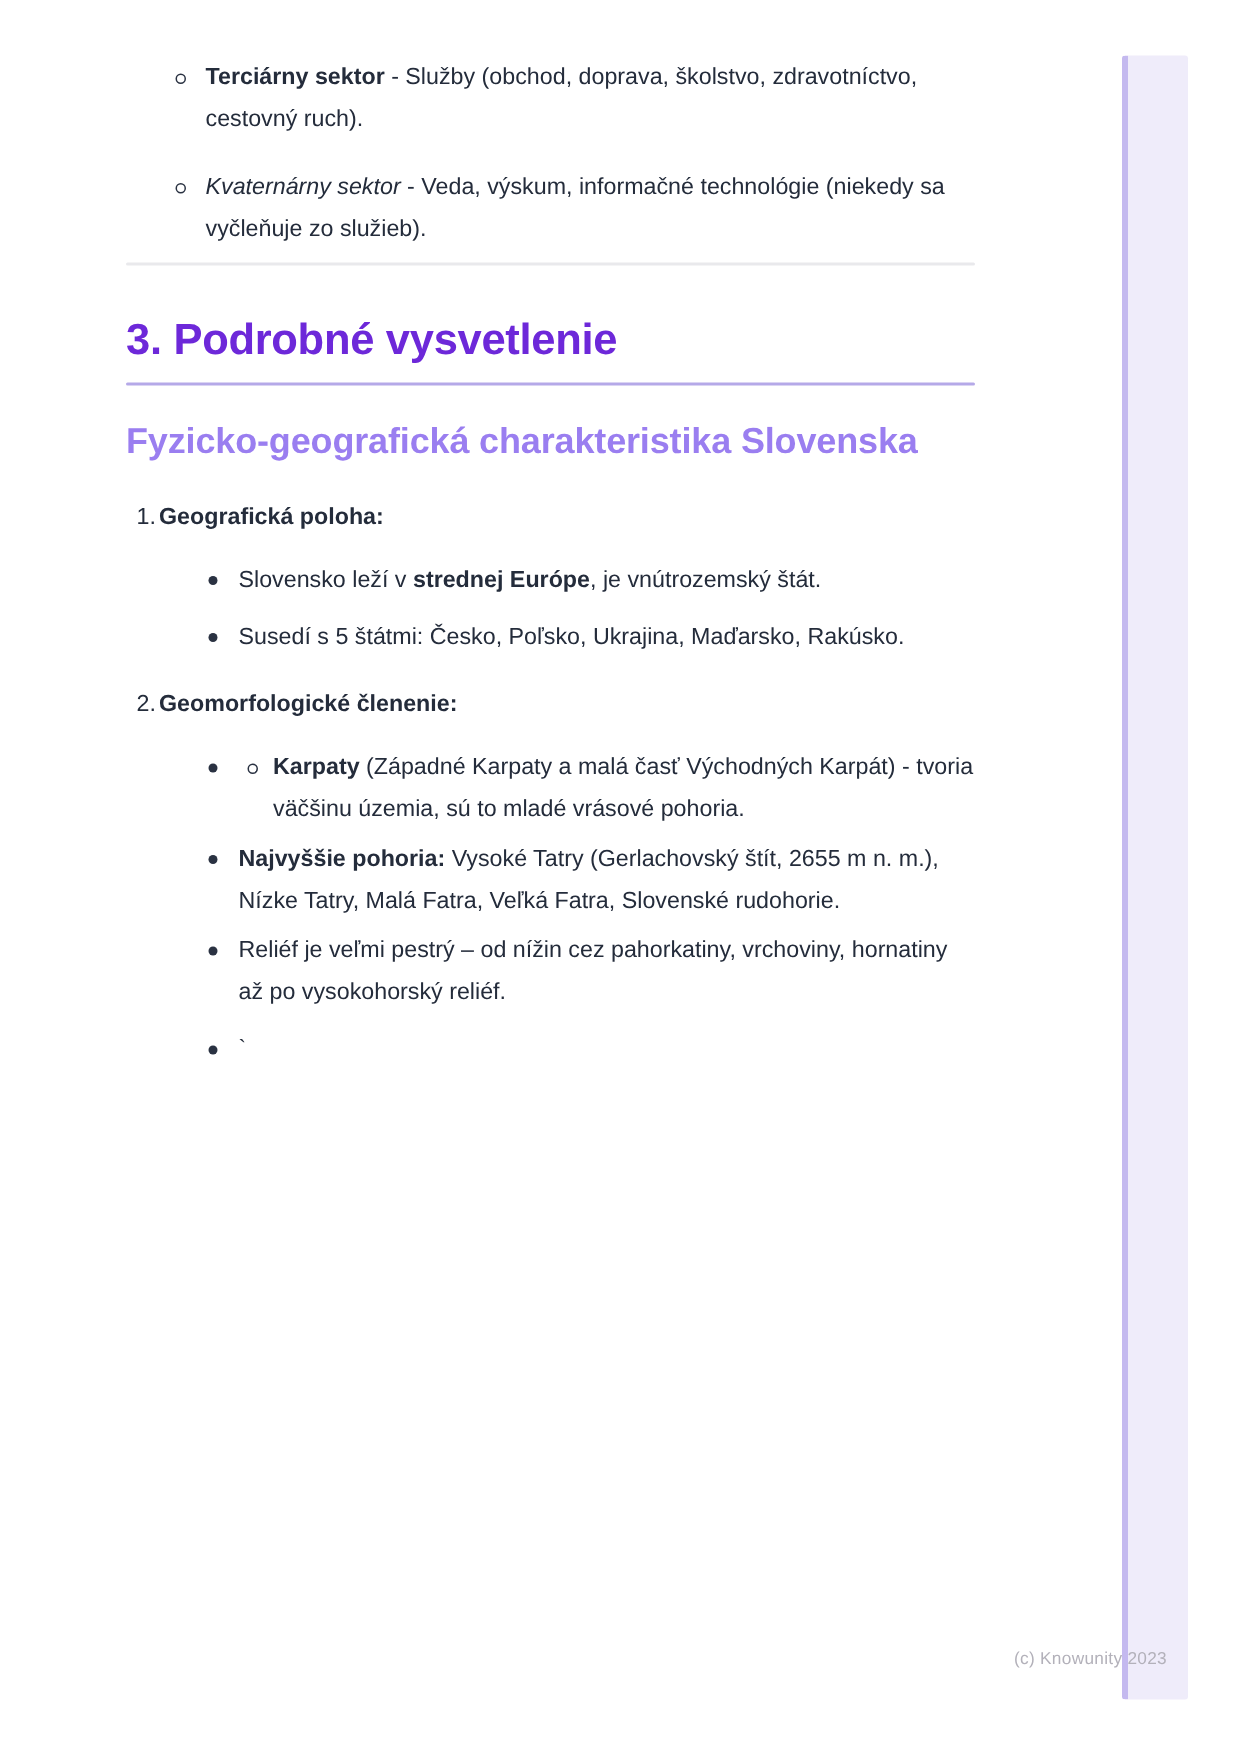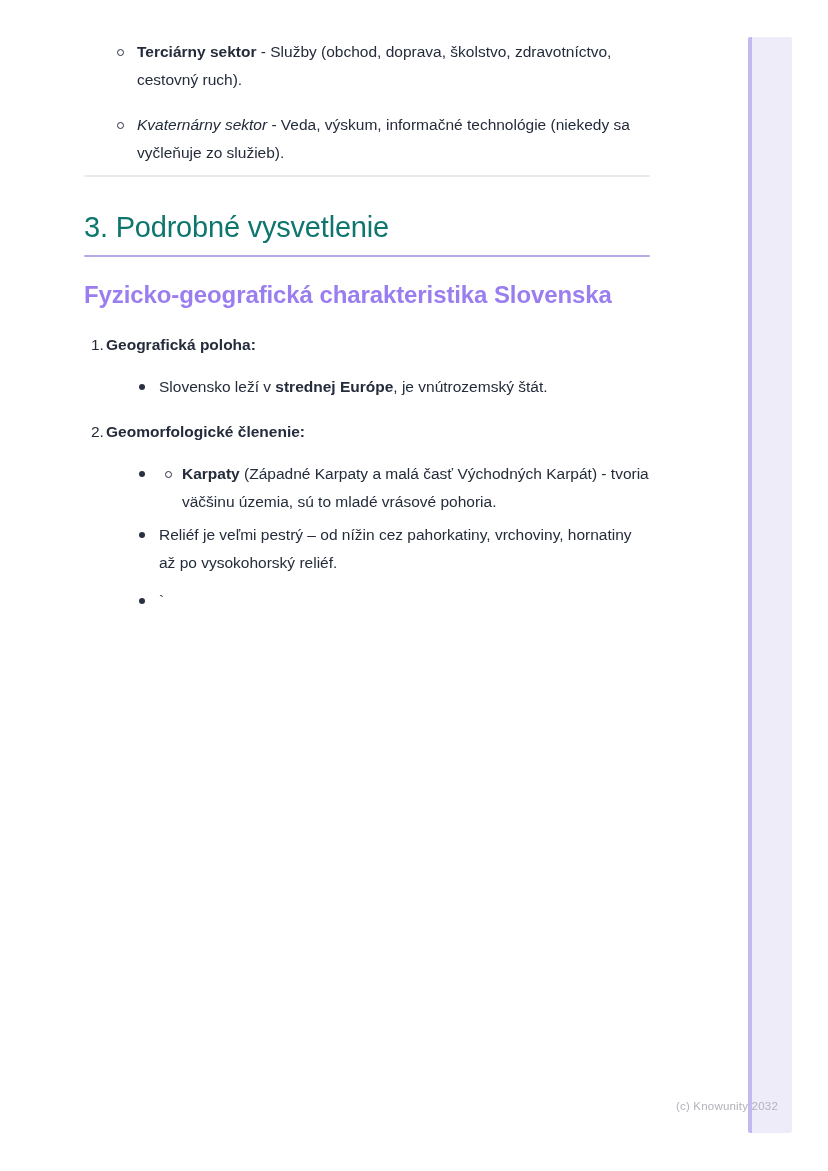--- a/index.html
+++ b/index.html
@@ -23,21 +23,21 @@
   .bitem:last-child{margin-bottom:0;margin-top:10px;}
   .marker{position:absolute;left:0;top:11px;width:6px;height:6px;border-radius:50%;}
   .marker.circle{border:1.4px solid #2a3242;box-sizing:border-box;width:7px;height:7px;}
   .marker.disc{background:#2a3242;}
 
   
   .divider-gray{height:2px;background:#e9e9ec;border-radius:1px;margin-top:8px;}
   .divider-purple{height:2px;background:#b5a9e8;border-radius:1px;margin-top:11px;}
 
   
-  .h1{margin-top:33px;font-size:29px;line-height:34px;font-weight:400;color:#0f766e;letter-spacing:-0.2px;}
+  .h1{margin-top:33px;font-size:29px;line-height:34px;font-weight:700;color:#6d28d9;letter-spacing:-0.2px;}
   .h2{margin-top:24px;font-size:24px;line-height:27px;font-weight:700;color:#9a7ef0;letter-spacing:-0.1px;}
 
   
   .outline{margin-top:23px;}
   .numitem{position:relative;padding-left:22px;margin-top:17px;}
   .numitem:first-child{margin-top:0;}
   .num{position:absolute;left:7px;top:0;}
   .numtitle{font-weight:700;}
   .numitem .blist{margin-top:14px;}
   .numitem .bitem{margin-bottom:5px;}
@@ -87,50 +87,58 @@
   <div class="outline">
 
     <div class="numitem">
       <span class="num">1.</span>
       <span class="numtitle">Geografická poloha:</span>
       <div class="blist">
         <div class="bitem gap">
           <span class="marker disc"></span>
           <p><span>Slovensko leží v </span><span class="b">strednej Európe</span><span>, je vnútrozemský štát.</span></p>
         </div>
+        <div class="bitem gap">
+          <span class="marker disc"></span>
+          <p><span>Susedí s 5 štátmi: Česko, Poľsko, Ukrajina, Maďarsko, Rakúsko.</span></p>
+        </div>
       </div>
     </div>
 
     <div class="numitem">
       <span class="num">2.</span>
       <span class="numtitle">Geomorfologické členenie:</span>
       <div class="blist">
 
         <div class="bitem">
           <span class="marker disc"></span>
           <div class="sublist">
             <div class="subitem">
               <span class="marker circle"></span>
               <p><span class="b">Karpaty</span><span> (Západné Karpaty a malá časť Východných Karpát) - tvoria väčšinu územia, sú to mladé vrásové pohoria.</span></p>
             </div>
           </div>
         </div>
 
+        <div class="bitem gap">
+          <span class="marker disc"></span>
+          <p><span class="b">Najvyššie pohoria:</span><span> Vysoké Tatry (Gerlachovský štít, 2655 m n. m.), Nízke Tatry, Malá Fatra, Veľká Fatra, Slovenské rudohorie.</span></p>
+        </div>
 
         <div class="bitem gap">
           <span class="marker disc"></span>
           <p><span>Reliéf je veľmi pestrý – od nížin cez pahorkatiny, vrchoviny, hornatiny až po vysokohorský reliéf.</span></p>
         </div>
 
         <div class="bitem gap">
           <span class="marker disc"></span>
           <p><span>`</span></p>
         </div>
 
       </div>
     </div>
 
   </div>
 </div>
 
 <div class="scrollbar"></div>
 
-<div class="footer">(c) Knowunity 2032</div>
+<div class="footer">(c) Knowunity 2023</div>
 
 </body></html>

